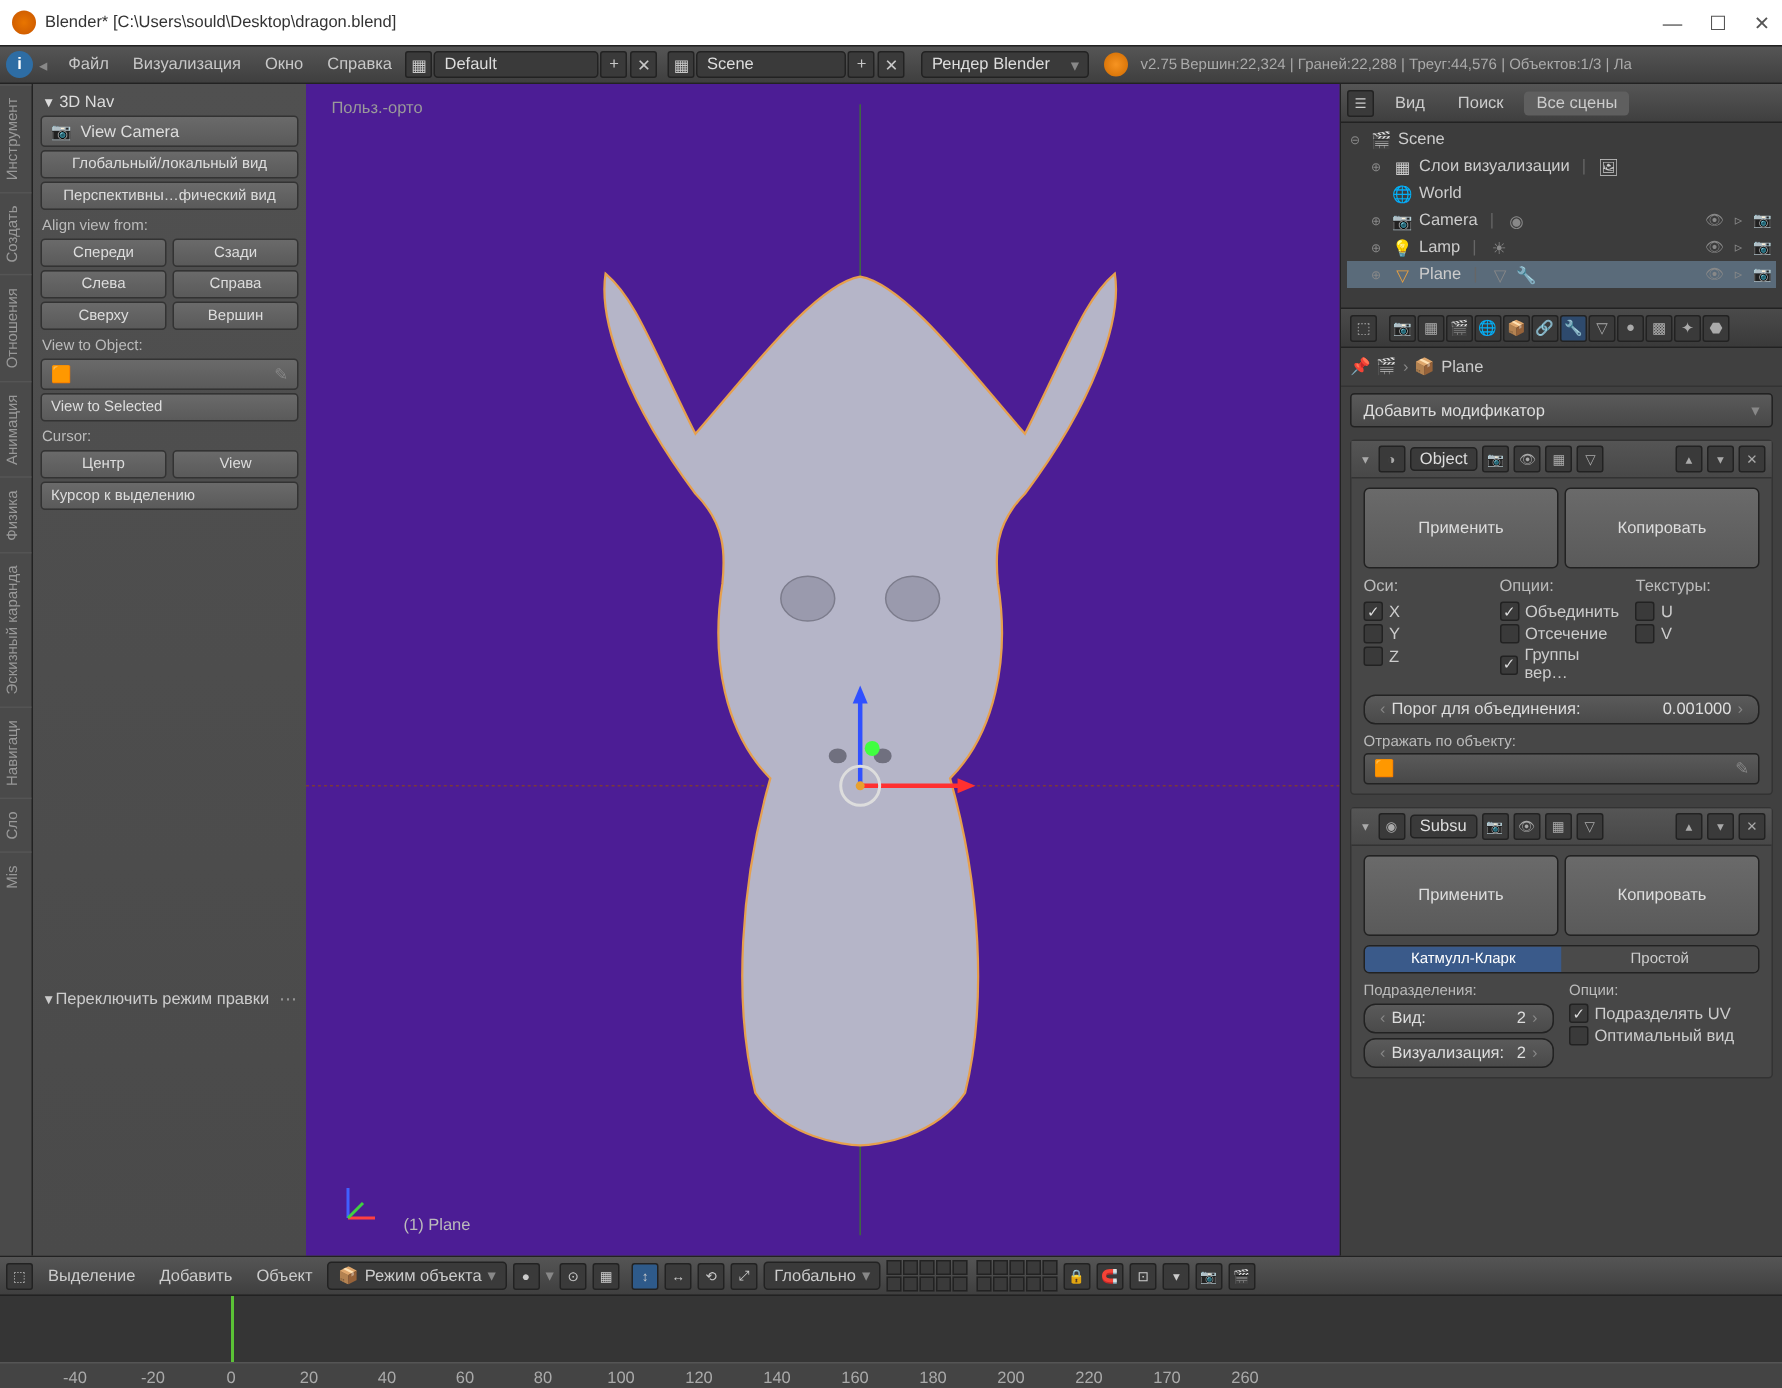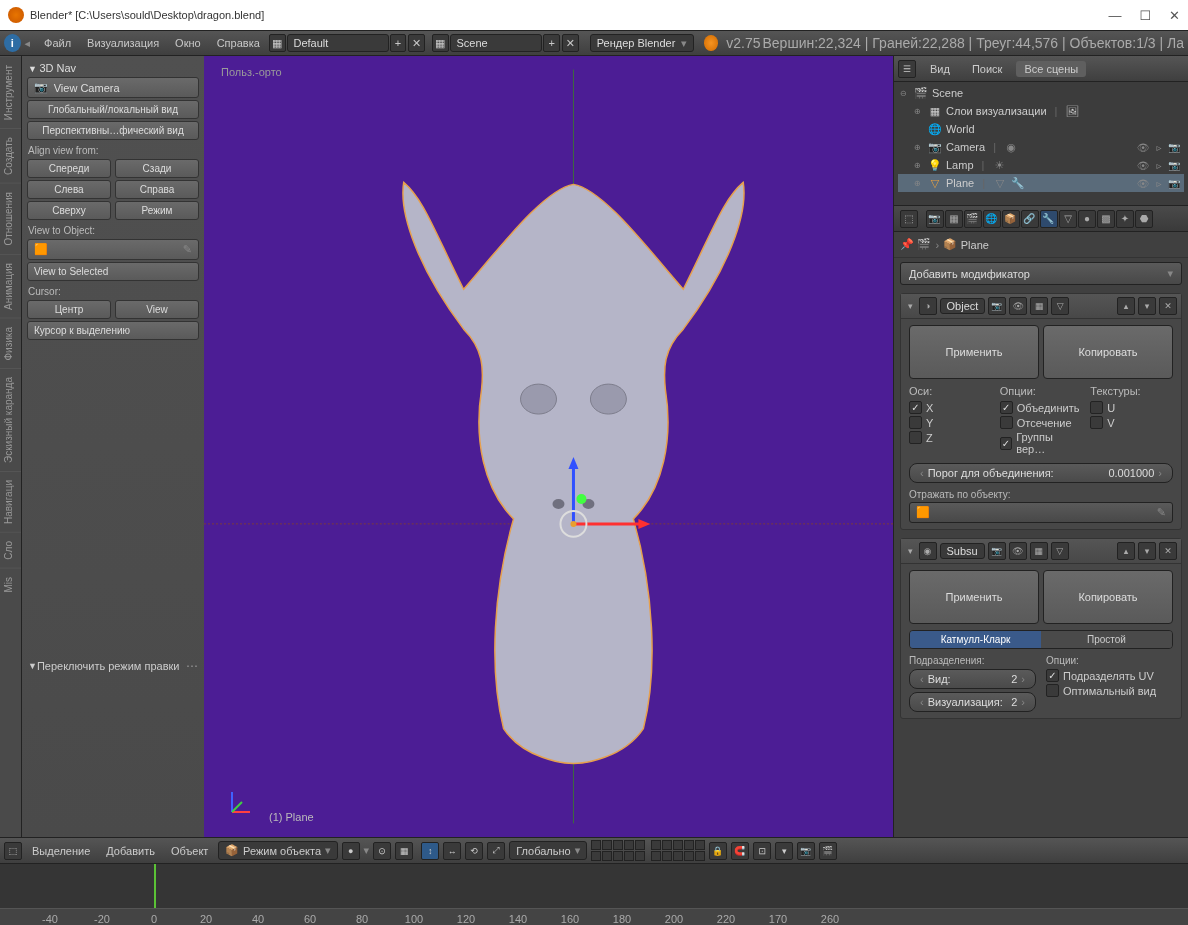--- a/index.html
+++ b/index.html
@@ -10,21 +10,21 @@
 .titlebar .logo { width: 16px; height: 16px; background: radial-gradient(circle,#e87500,#c85500); border-radius:50%; margin-right:6px; }
 .titlebar .controls { margin-left: auto; display: flex; gap: 18px; color:#555;}
 .titlebar .controls span { cursor:pointer; font-size:13px; }
 
 
 .menubar { height: 26px; background: linear-gradient(#555,#3f3f3f); display: flex; align-items: center; padding: 0 4px; color:#c8c8c8; border-top:1px solid #222; border-bottom:1px solid #222;}
 .menubar .help-icon { width:18px; height:18px; background:#2e6da4; border-radius:50%; color:#fff; display:flex; align-items:center; justify-content:center; font-weight:bold; margin-right:4px;}
 .menubar .menu-item { padding: 0 8px; cursor:pointer; }
 .menubar .dropdown { background:#3a3a3a; border:1px solid #222; height:18px; padding:1px 6px; border-radius:3px; display:inline-flex; align-items:center; color:#ddd;}
 .menubar .icon-btn { width:18px; height:18px; background:#3a3a3a; border:1px solid #222; border-radius:2px; margin:0 1px; display:inline-flex; align-items:center; justify-content:center; cursor:pointer;}
-.menubar .stats { margin-left:8px; color:#aaa; font-size:14px; white-space:nowrap;}
+.menubar .stats { margin-left:8px; color:#aaa; font-size:10px; white-space:nowrap;}
 .menubar .blender-logo { width:16px; height:16px; background:radial-gradient(#f79421,#d06a00); border-radius:50%;}
 
 
 .main { display:flex; height: 781px; }
 
 
 .left-tabs { width:22px; background:#4a4a4a; display:flex; flex-direction:column; border-right:1px solid #222;}
 .left-tabs .tab { writing-mode:vertical-rl; transform:rotate(180deg); padding:8px 3px; color:#999; font-size:10px; cursor:pointer; border-bottom:1px solid #555; text-align:center;}
 
 
@@ -172,21 +172,21 @@
     <div class="tool-row">
       <div class="tool-btn">Спереди</div>
       <div class="tool-btn">Сзади</div>
     </div>
     <div class="tool-row">
       <div class="tool-btn">Слева</div>
       <div class="tool-btn">Справа</div>
     </div>
     <div class="tool-row">
       <div class="tool-btn">Сверху</div>
-      <div class="tool-btn">Режим</div>
+      <div class="tool-btn">Вершин</div>
     </div>
     <div class="tool-label">View to Object:</div>
     <div class="tool-btn" style="display:flex;align-items:center;justify-content:space-between">
         <span>🟧</span>
         <span style="color:#888">✎</span>
       </div>
     <div class="tool-btn" style="text-align:left">View to Selected</div>
     <div class="tool-label">Cursor:</div>
     <div class="tool-row">
       <div class="tool-btn">Центр</div>

